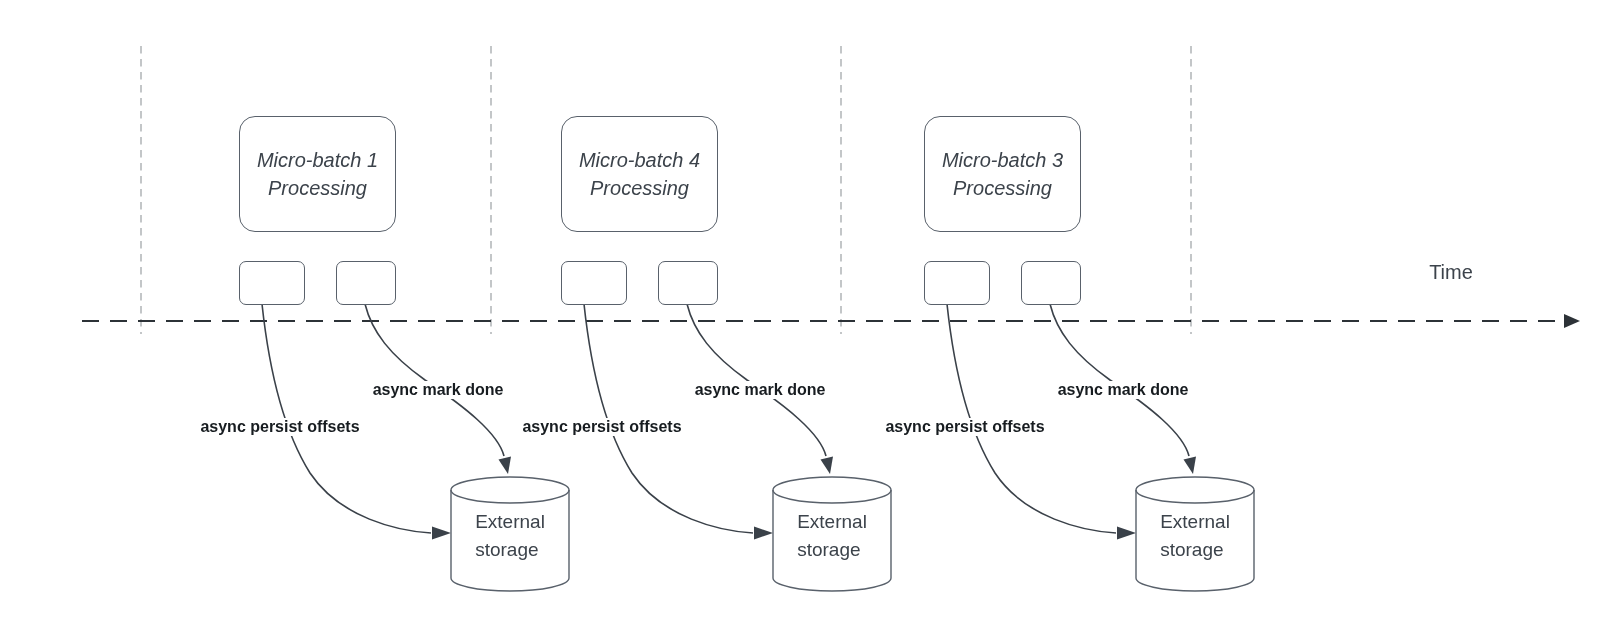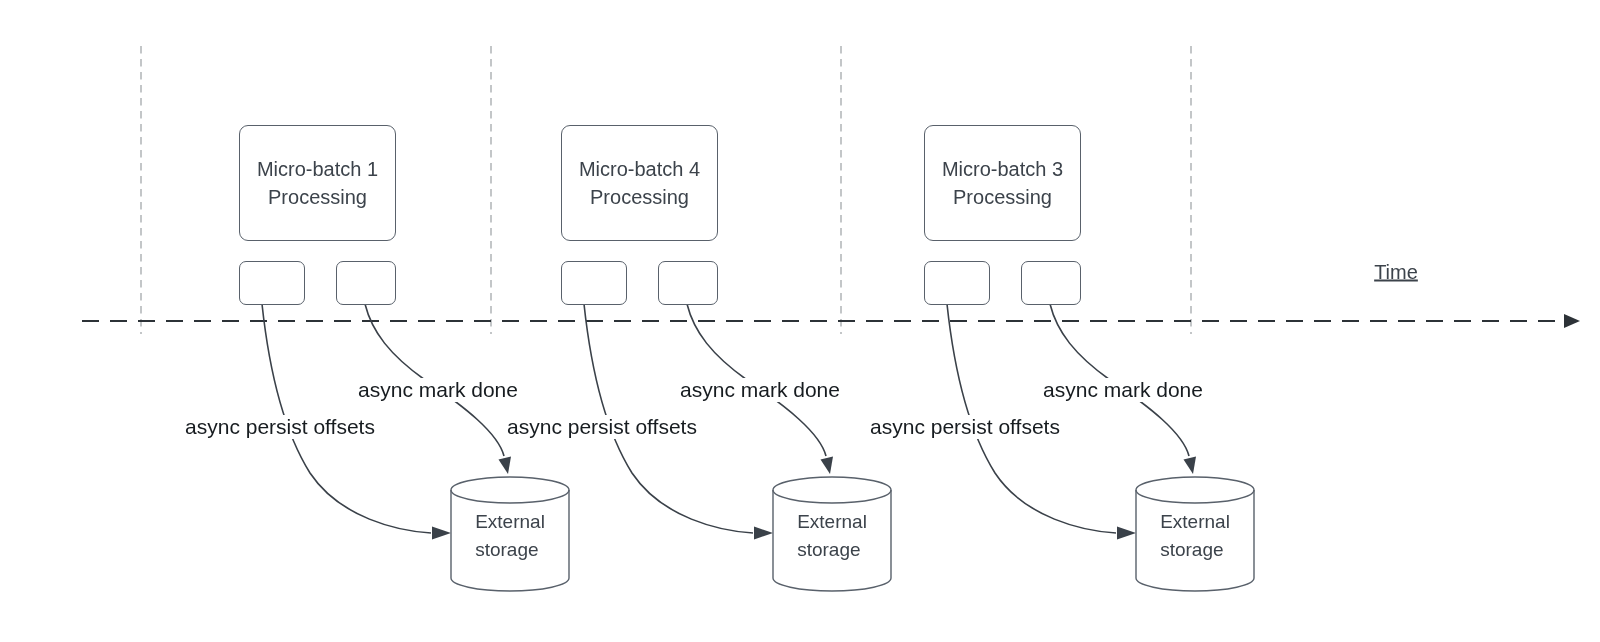--- a/index.html
+++ b/index.html
@@ -21,73 +21,73 @@
   .axis-head { fill: var(--axis-line, #2c3237); stroke: none; }
   .curve { stroke: var(--connector, #3a4149); stroke-width: 1.6; fill: none; }
   .arrowhead { fill: var(--connector, #3a4149); stroke: none; }
   .cyl { fill: var(--shape-fill, #fff); stroke: var(--shape-border, #59616b); stroke-width: 1.4; }
   .cyl-rim { fill: none; stroke: var(--shape-border, #59616b); stroke-width: 1.4; }
 
   .batch { position: absolute; top: 0; width: 0; height: 0; overflow: visible; }
 
   .main-box {
     position: absolute;
-    left: 239px; top: 125px;
+    left: 239px; top: 116px;
     width: 155px; height: 114px;
     border: 1.4px solid var(--shape-border, #59616b);
-    border-radius: 9px;
+    border-radius: 16px;
     background: var(--shape-fill, #fff);
     display: flex; flex-direction: column;
     align-items: center; justify-content: center;
     text-align: center;
     font-size: 20px; line-height: 28px;
     color: var(--shape-text, #3c434b);
+    font-style: italic;
   }
   .chip {
     position: absolute; top: 261px;
     height: 42px;
     border: 1.4px solid var(--shape-border, #59616b);
     border-radius: 7px;
     background: var(--shape-fill, #fff);
   }
   .chip-left  { left: 239px; width: 64px; }
   .chip-right { left: 336px; width: 58px; }
 
   .lbl {
     position: absolute;
     transform: translate(-50%, -50%);
     background: var(--background, #fff);
     padding: 0 3px;
-    font-size: 21px;
-    font-weight: normal;
+    font-size: 16px;
+    font-weight: bold;
     white-space: nowrap;
     color: var(--label-text, #171c20);
   }
   .lbl-persist { left: 280px; top: 427px; text-align: right; }
   .lbl-done    { left: 438px; top: 390px; }
 
   .storage-text {
     position: absolute;
     left: 510px; top: 536px;
     transform: translate(-50%, -50%);
     font-size: 19px; line-height: 28px;
     white-space: nowrap;
     color: var(--shape-text, #3c434b);
   }
   .storage-text span { display: block; }
   .main-box span { display: block; }
 
   .time-label {
     position: absolute;
-    left: 1396px; top: 272px;
+    left: 1451px; top: 272px;
     transform: translate(-50%, -50%);
     font-size: 20px;
     color: var(--shape-text, #3c434b);
     white-space: nowrap;
-    text-decoration: underline;
   }
 </style>
 </head>
 <body>
 
 <div class="canvas">
 
   <svg class="wires" viewBox="0 0 1600 642">
 
     <line class="guide" x1="141" y1="46" x2="141" y2="334"></line>

